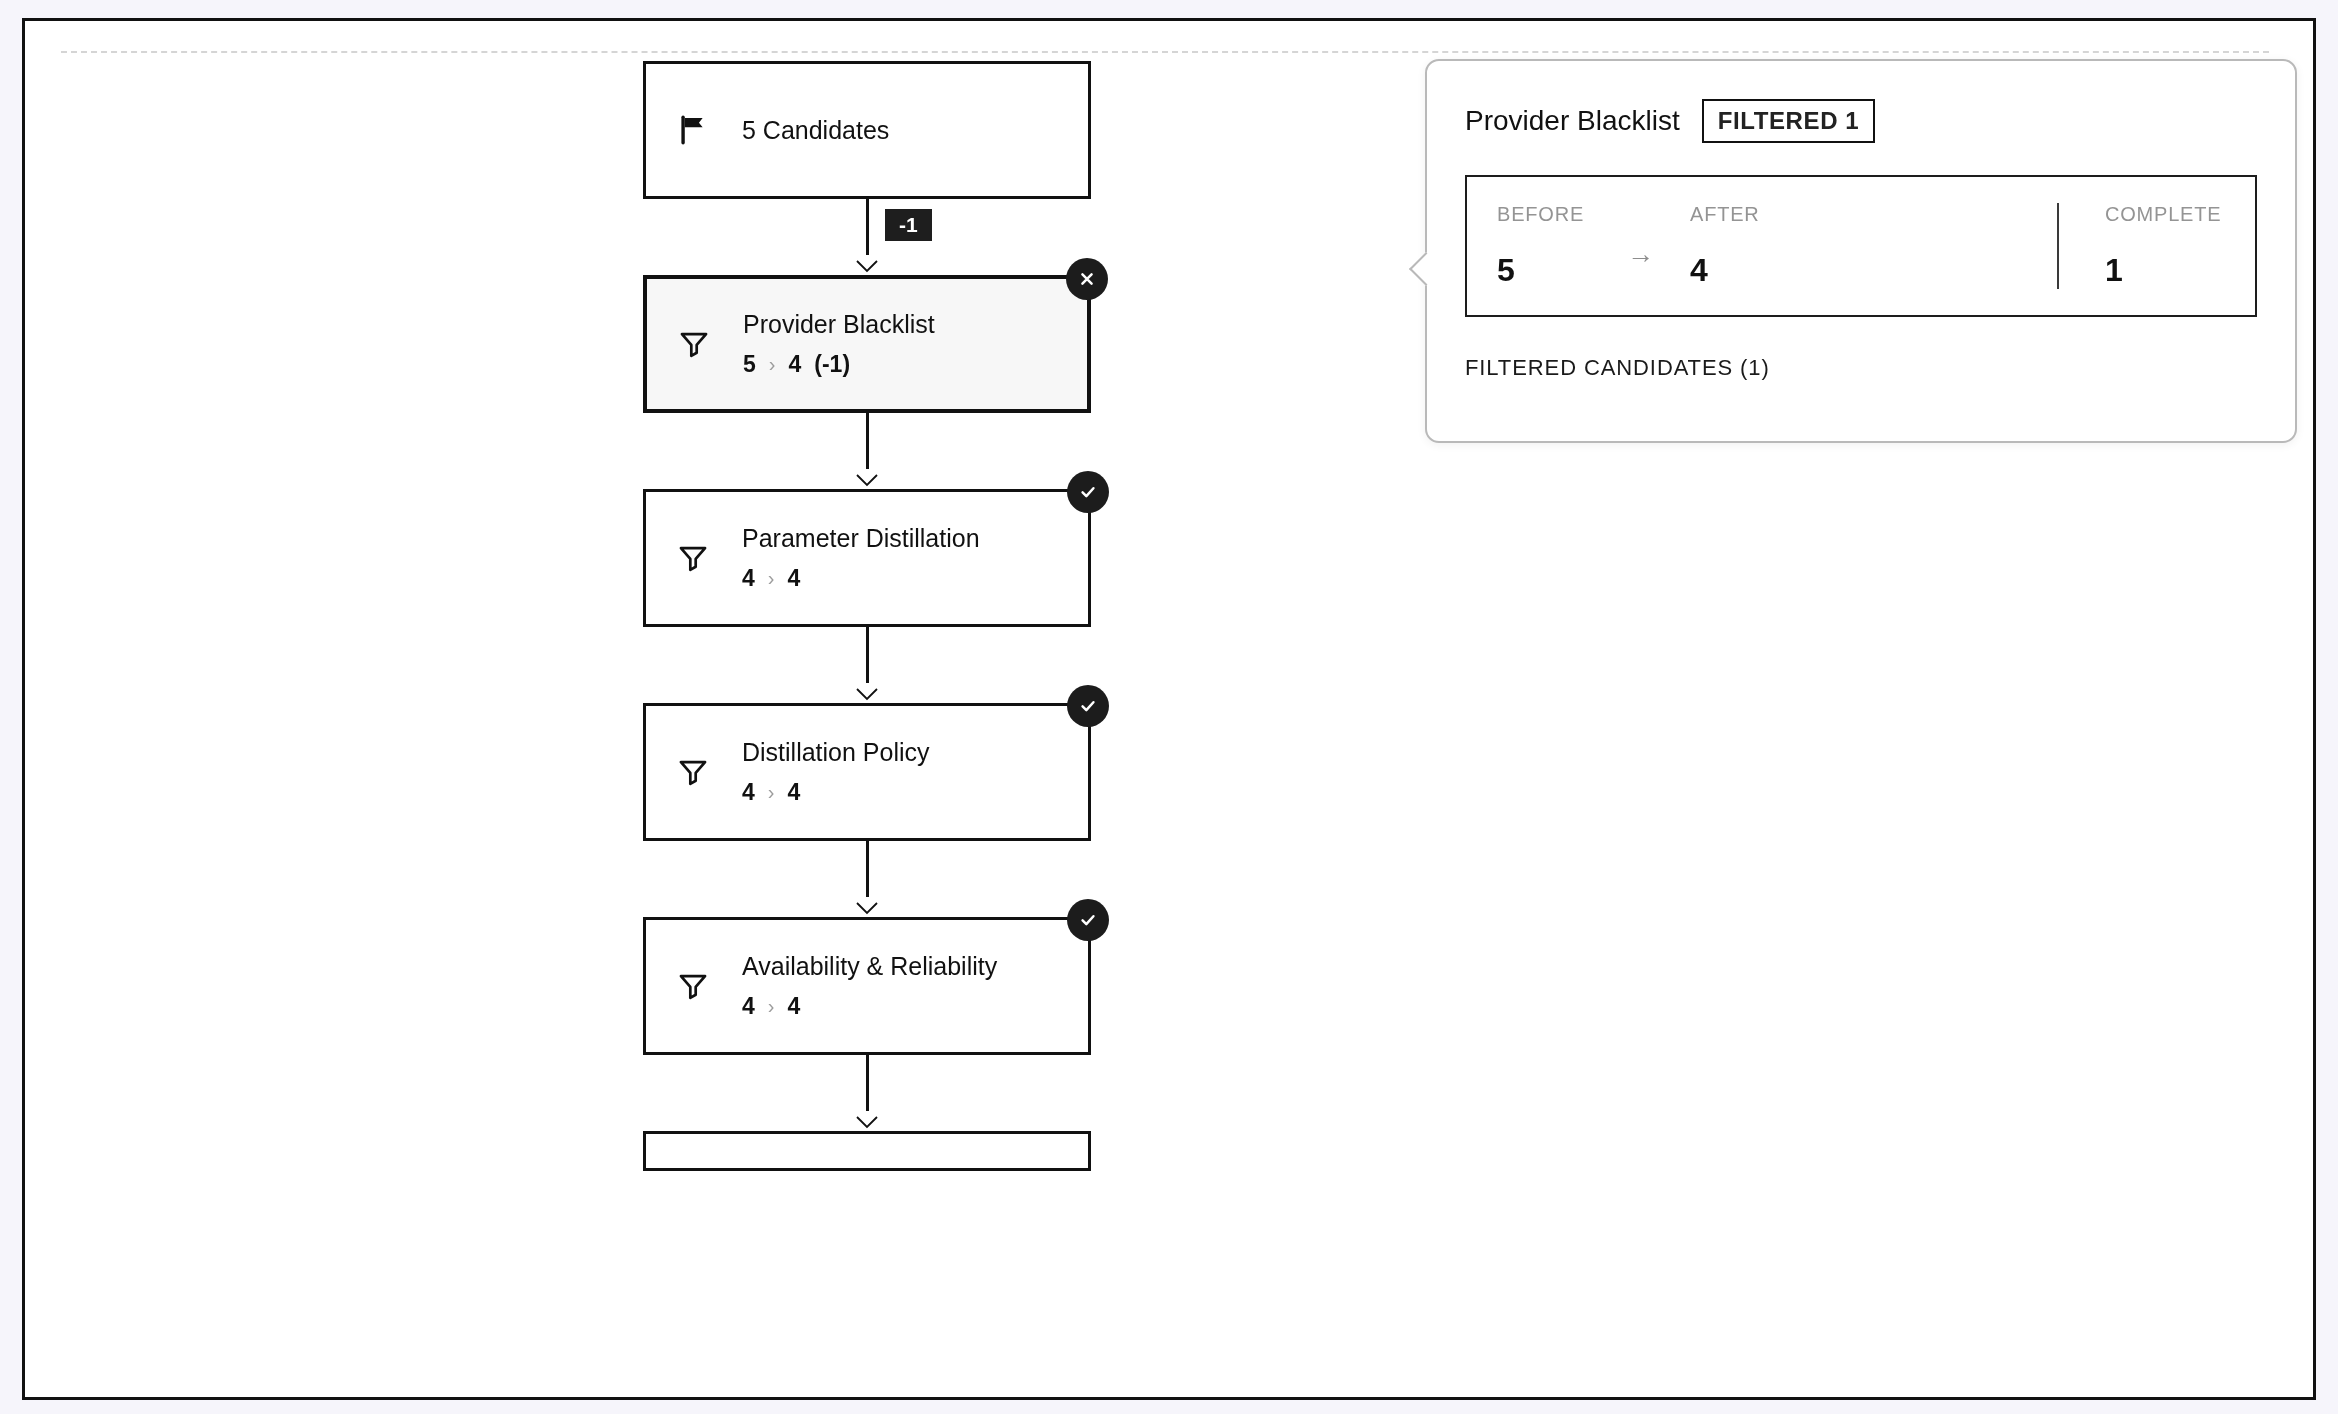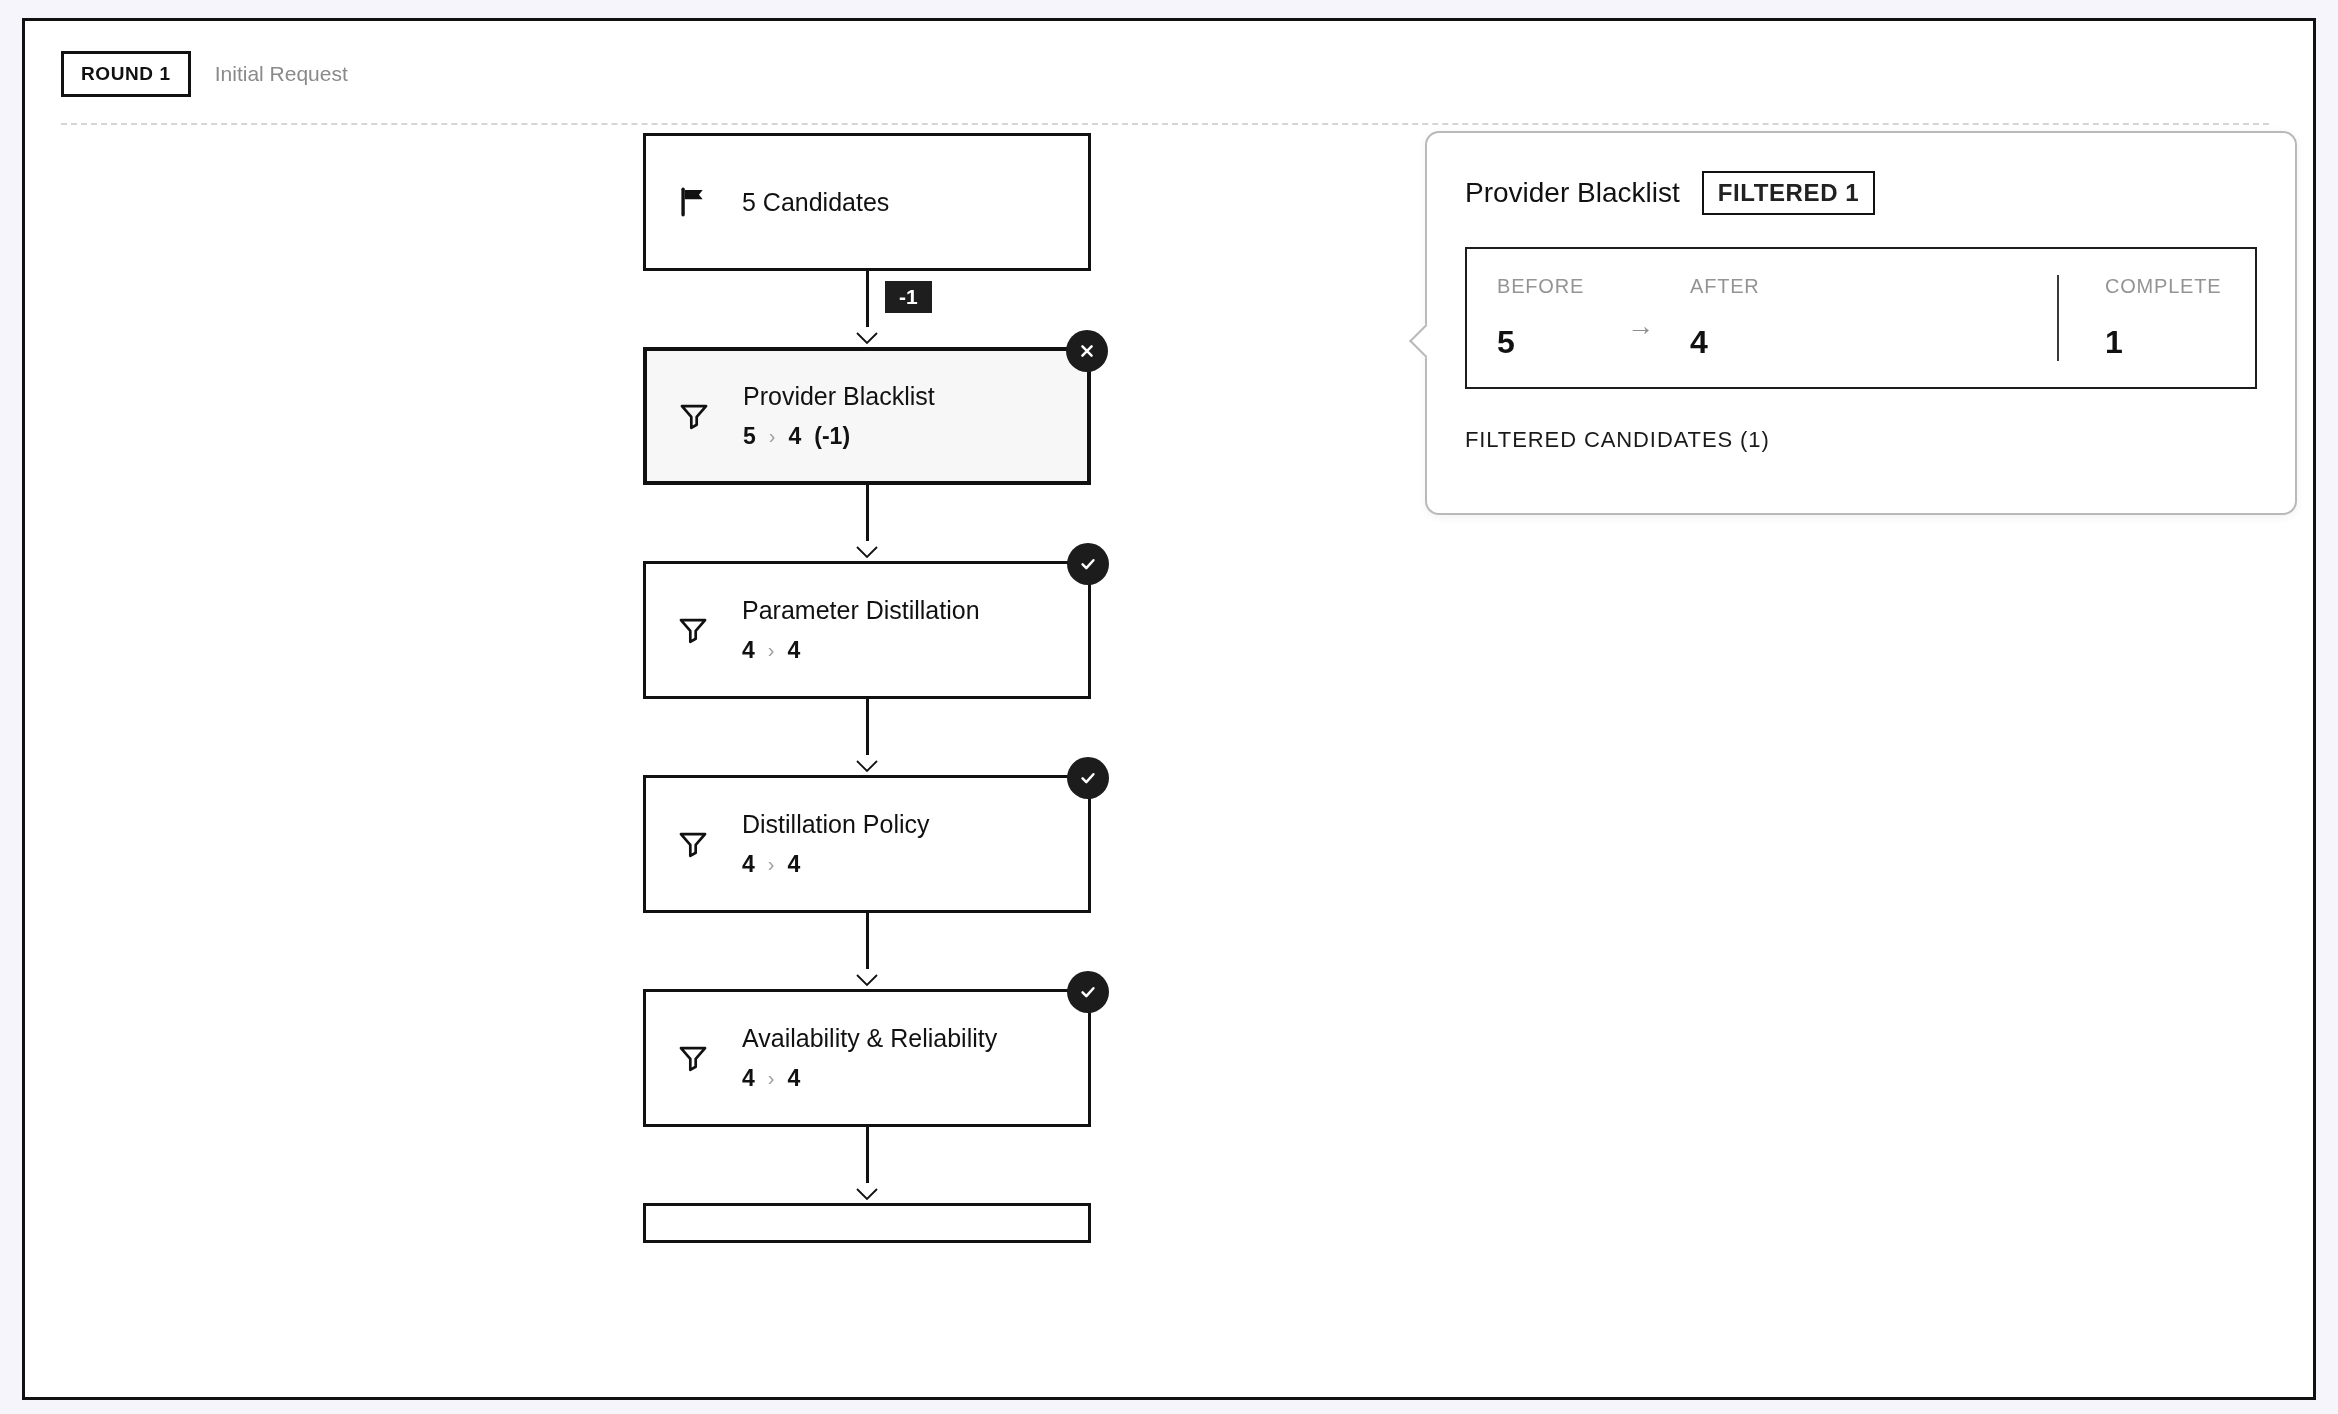--- a/index.html
+++ b/index.html
@@ -297,24 +297,20 @@
   table.filtered-table td:last-child { border-right: none; }
 </style>
 </head>
 <body>
 
 <div class="page">
   <div class="card">
 
 
     <div class="round-strip">
-      <div class="round-row">
-        <div class="round-badge">ROUND 1</div>
-        <div class="round-sub">Initial Request</div>
-      </div>
       <div class="round-sep"></div>
     </div>
 
     <div class="canvas">
 
       <div class="flow-column">
 
         <div class="node-wrap">
           <div class="node start">
             <div class="node-icon">

